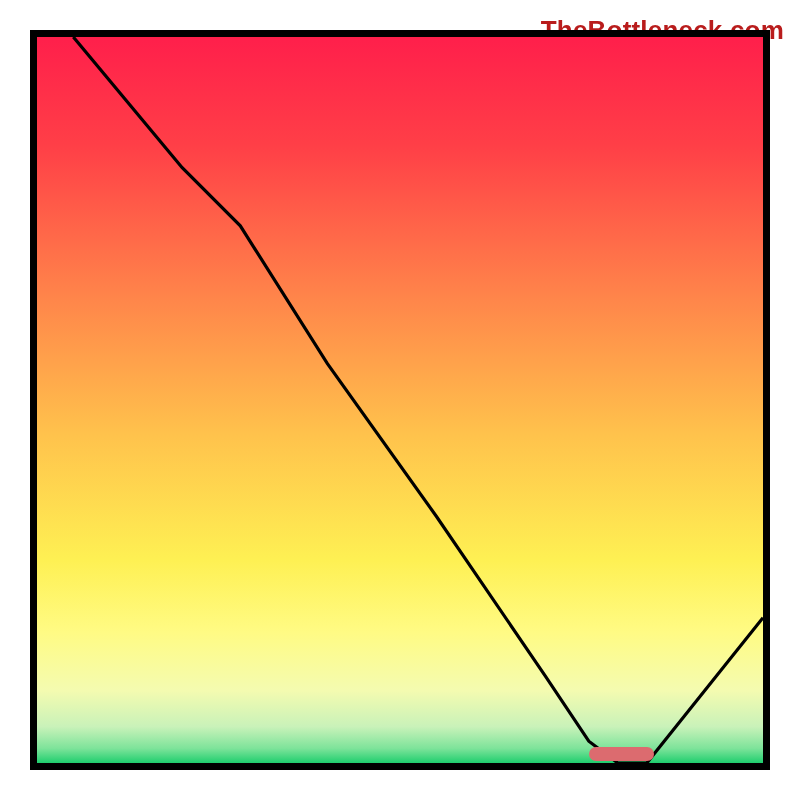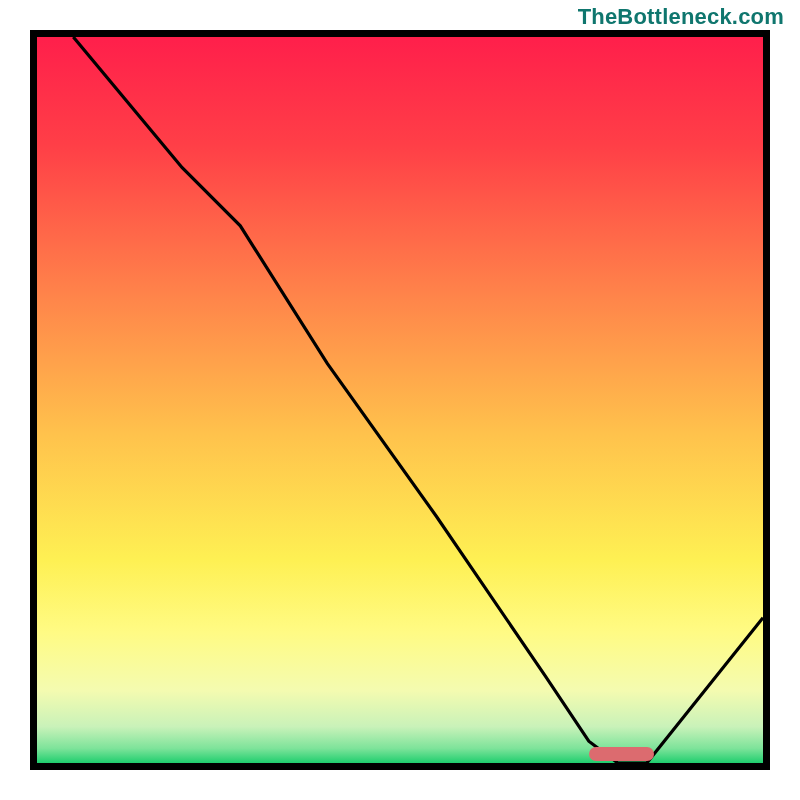--- a/index.html
+++ b/index.html
@@ -5,25 +5,25 @@
   * { margin: 0; padding: 0; box-sizing: border-box; }
   body {
     width: 800px;
     height: 800px;
     background: #ffffff;
     position: relative;
     font-family: Arial, sans-serif;
   }
   .watermark {
     position: absolute;
-    top: 4px;
+    top: 15px;
     right: 16px;
-    font-size: 22px;
+    font-size: 26px;
     font-weight: bold;
-    color: #0f766e;
+    color: #b91c1c;
     letter-spacing: 0.2px;
   }
   .chart-frame {
     position: absolute;
     top: 30px;
     left: 30px;
     width: 740px;
     height: 740px;
     border: 7px solid #000;
   }

